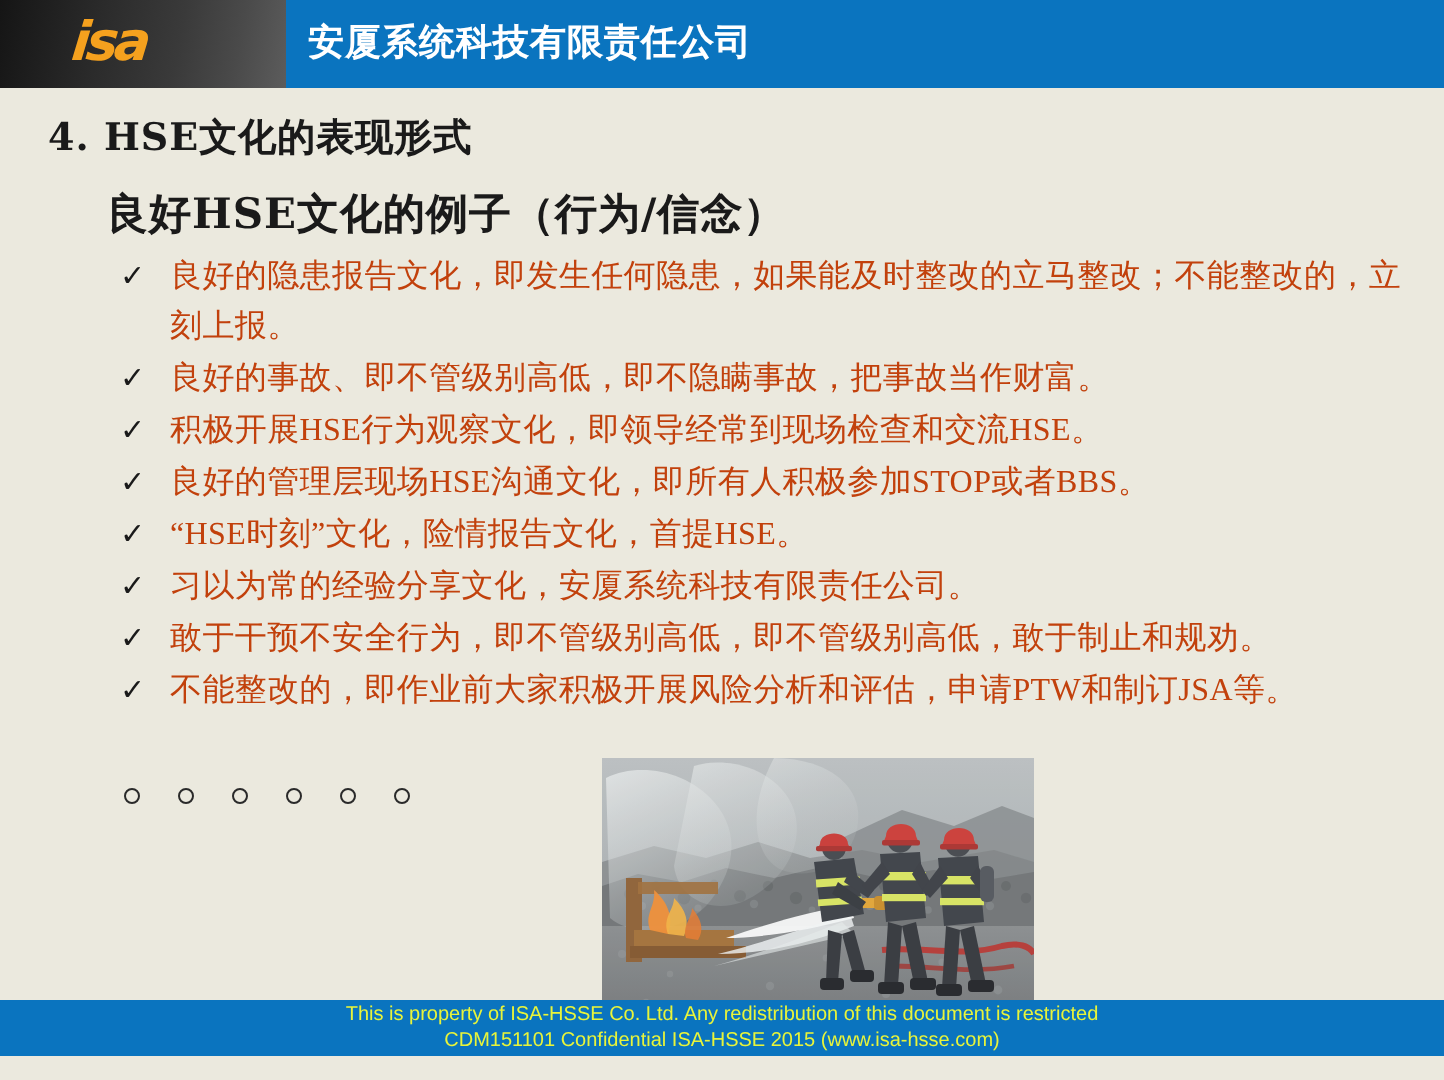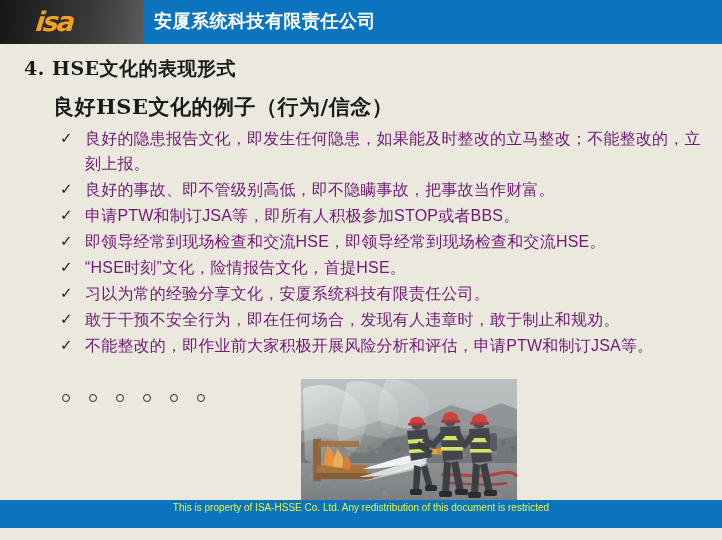--- a/index.html
+++ b/index.html
@@ -119,24 +119,24 @@
     flex: 0 0 auto;
     width: 25px;
     font-family: "DejaVu Sans", sans-serif;
     font-size: 15px;
     line-height: 25px;
     color: #1a1a1a;
     text-align: left;
   }
   .bullet-text {
     flex: 1 1 auto;
-    font-family: Liberation Sans, sans-serif;
+    font-family: Liberation Serif, serif;
     font-size: 16px;
     line-height: 25px;
-    color: #701a75;
+    color: #c2410c;
     letter-spacing: 0.2px;
   }
 
   
   #circle-markers {
     position: absolute;
     left: 62px;
     top: 394px;
     display: flex;
     gap: 19px;
@@ -203,41 +203,41 @@
       <div class="bullet-text">良好的隐患报告文化，即发生任何隐患，如果能及时整改的立马整改；不能整改的，立刻上报。</div>
     </div>
 
     <div class="bullet-row">
       <div class="bullet-mark">✓</div>
       <div class="bullet-text">良好的事故、即不管级别高低，即不隐瞒事故，把事故当作财富。</div>
     </div>
 
     <div class="bullet-row">
       <div class="bullet-mark">✓</div>
-      <div class="bullet-text">申请PTW和制订JSA等，即所有人积极参加STOP或者BBS。</div>
-    </div>
-
-    <div class="bullet-row">
-      <div class="bullet-mark">✓</div>
-      <div class="bullet-text">即领导经常到现场检查和交流HSE，即领导经常到现场检查和交流HSE。</div>
+      <div class="bullet-text">积极开展HSE行为观察文化，即领导经常到现场检查和交流HSE。</div>
+    </div>
+
+    <div class="bullet-row">
+      <div class="bullet-mark">✓</div>
+      <div class="bullet-text">良好的管理层现场HSE沟通文化，即所有人积极参加STOP或者BBS。</div>
     </div>
 
     <div class="bullet-row">
       <div class="bullet-mark">✓</div>
       <div class="bullet-text">“HSE时刻”文化，险情报告文化，首提HSE。</div>
     </div>
 
     <div class="bullet-row">
       <div class="bullet-mark">✓</div>
       <div class="bullet-text">习以为常的经验分享文化，安厦系统科技有限责任公司。</div>
     </div>
 
     <div class="bullet-row">
       <div class="bullet-mark">✓</div>
-      <div class="bullet-text">敢于干预不安全行为，即在任何场合，发现有人违章时，敢于制止和规劝。</div>
+      <div class="bullet-text">敢于干预不安全行为，即不管级别高低，即不管级别高低，敢于制止和规劝。</div>
     </div>
 
     <div class="bullet-row">
       <div class="bullet-mark">✓</div>
       <div class="bullet-text">不能整改的，即作业前大家积极开展风险分析和评估，申请PTW和制订JSA等。</div>
     </div>
 
   </div>
 
   <div id="circle-markers">
@@ -390,15 +390,16 @@
 
         <rect x="189" y="54" width="7" height="18" rx="3" fill="#4a4e55"></rect>
       </g>
 
       <rect x="0" y="0" width="216" height="131" fill="#d6dadb" opacity="0.10"></rect>
     </svg>
   </div>
 
   <div id="footer" style="background: rgb(10, 116, 191);">
     <div class="footer-line" id="footer-line-1" style="color: rgb(232, 244, 58);">This is property of ISA-HSSE Co. Ltd. Any redistribution of this document is restricted</div>
+    <div class="footer-line" id="footer-line-2" style="color: rgb(232, 244, 58);">CDM151101 Confidential   ISA-HSSE 2015  (www.isa-hsse.com)</div>
   </div>
 
 </div>
 
 </body></html>

